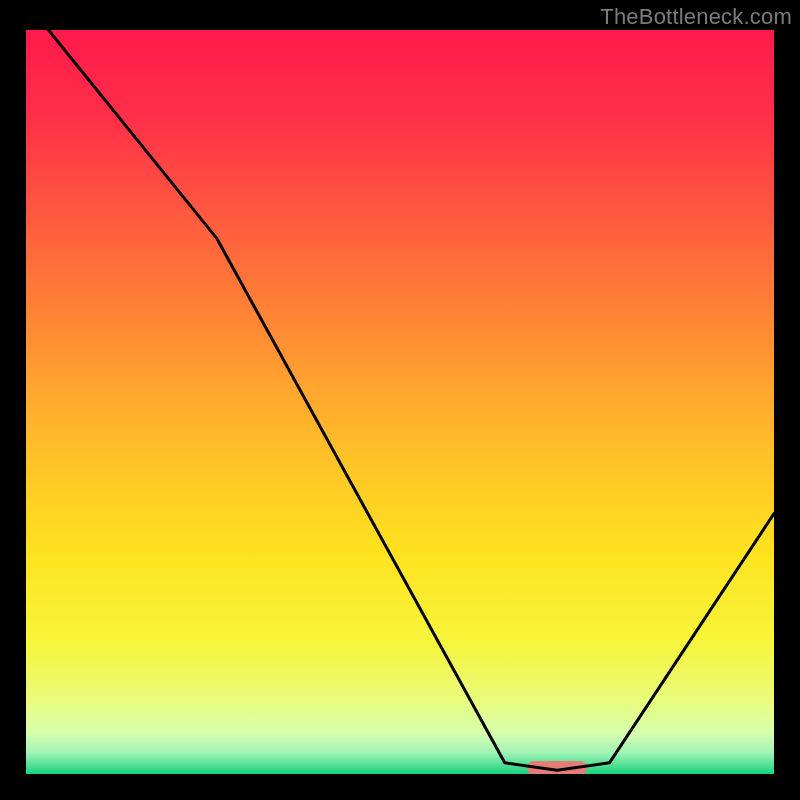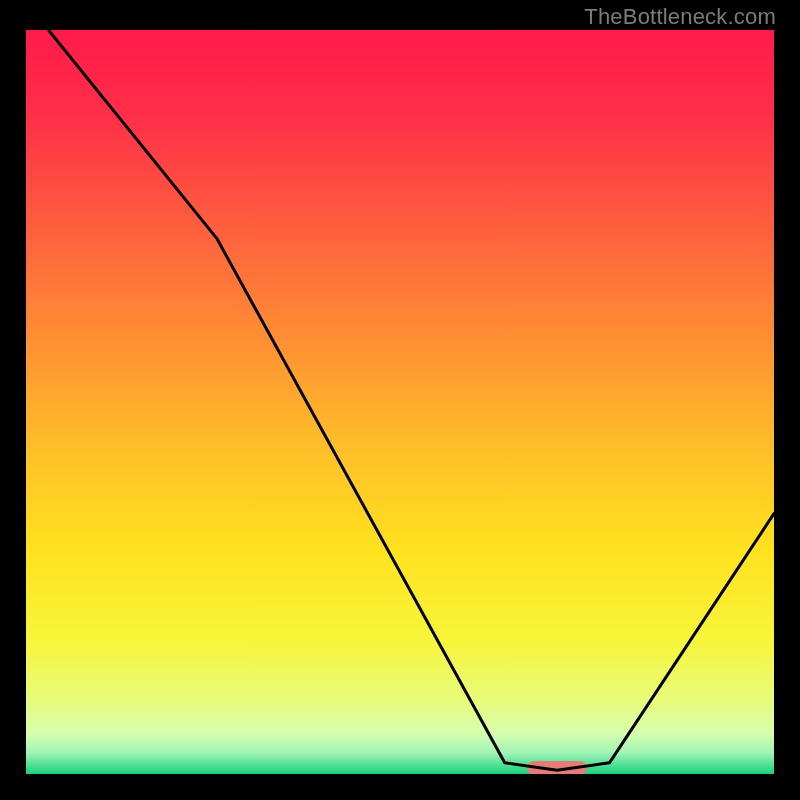--- a/index.html
+++ b/index.html
@@ -12,21 +12,21 @@
   }
   .frame {
     position: relative;
     width: 800px;
     height: 800px;
     background: #000;
   }
   .watermark {
     position: absolute;
     top: 4px;
-    right: 24px;
+    right: 8px;
     font-family: Arial, Helvetica, sans-serif;
     font-size: 22px;
     color: #7b7b7b;
     letter-spacing: 0.2px;
     z-index: 4;
   }
   
   .plot {
     position: absolute;
     left: 26px;

